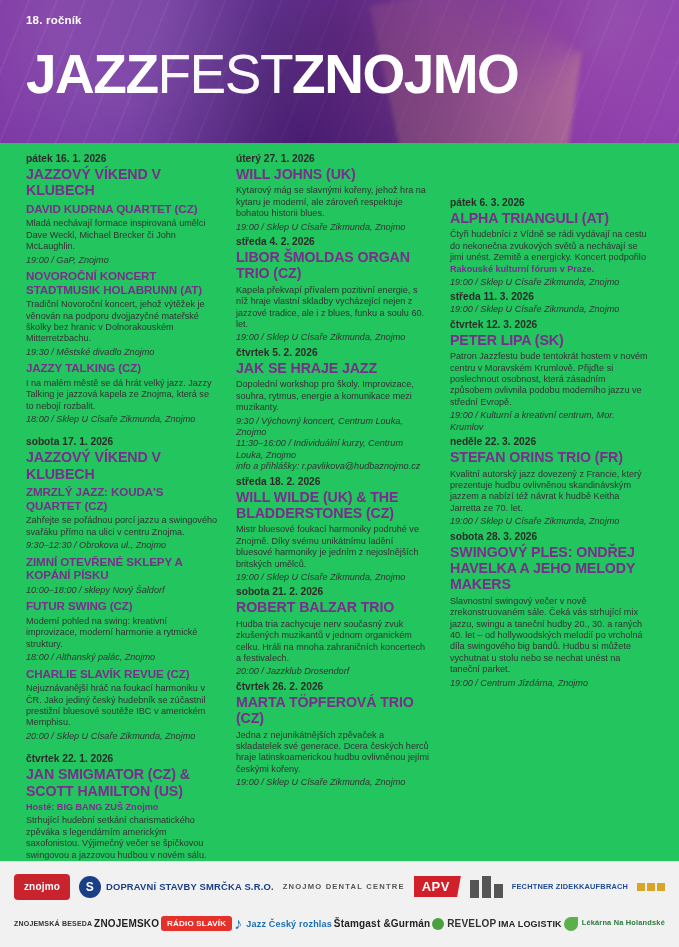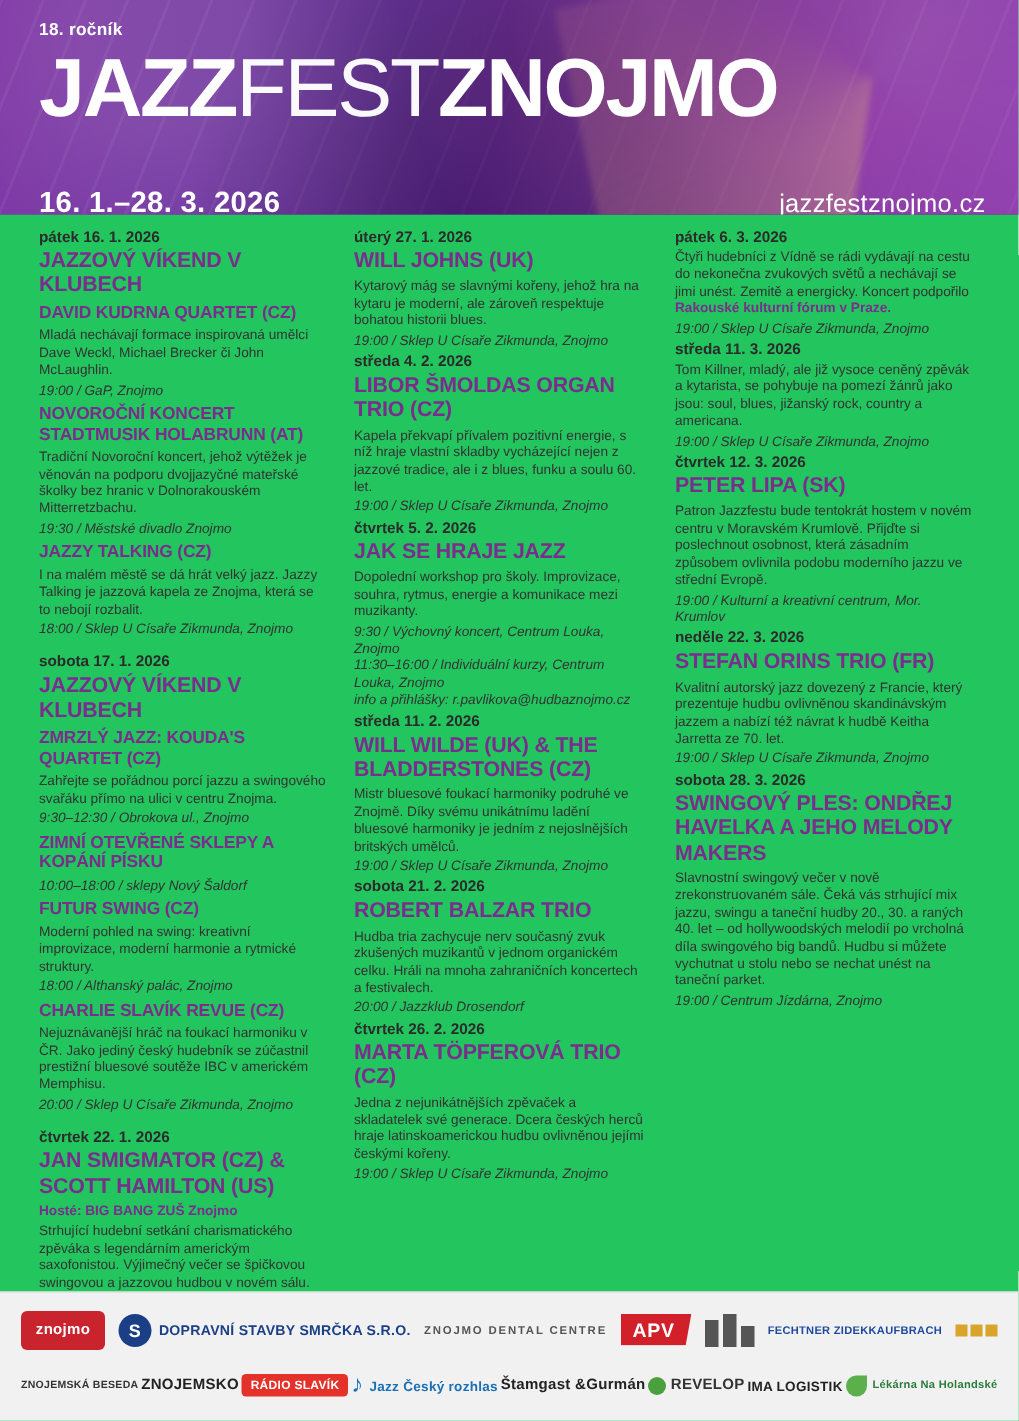--- a/index.html
+++ b/index.html
@@ -41,21 +41,21 @@
     transform: rotate(-12deg);
     pointer-events: none;
   }
   .hdr-inner { position: relative; z-index: 3; padding: 10px 22px 0 26px; }
   .rocnik {
     display: inline-block;
     font-size: 11.5px; font-weight: bold; letter-spacing: .2px;
     color: #fff;
   }
   .title {
-    margin-top: 0;
+    margin-top: 16px;
     font-size: 55px; line-height: 60px;
     font-weight: bold; letter-spacing: -1.5px;
     white-space: nowrap;
   }
   .title .t-light { font-weight: normal; color: #ffffff; opacity: .97; }
   .title .t-bold { font-weight: bold; }
   .hdr-bottom {
     display: flex; justify-content: space-between; align-items: baseline;
     margin-top: 6px;
   }
@@ -64,21 +64,21 @@
 
   
   .program {
     position: absolute; top: 143px; left: 0;
     width: 679px; height: 718px;
     padding: 10px 18px 16px 26px;
     display: flex; gap: 18px;
   }
   .col { width: 192px; }
   .col.mid { width: 196px; }
-  .col.right { width: 200px; }
+  .col.right { width: 200px; margin-top: 44px; }
 
   .date {
     font-size: 10.2px; font-weight: bold; color: #2b2b2b;
     margin-top: 11px; margin-bottom: 2px;
   }
   .date:first-child { margin-top: 0; }
   .evt-title {
     font-size: 14.2px; line-height: 16.4px;
     font-weight: bold; color: #7b2d8e;
     text-transform: uppercase;
@@ -246,21 +246,21 @@
       <div class="evt">
         <div class="date">čtvrtek 5. 2. 2026</div>
         <div class="evt-title">JAK SE HRAJE JAZZ</div>
         <div class="evt-desc">Dopolední workshop pro školy. Improvizace, souhra, rytmus, energie a komunikace mezi muzikanty.</div>
         <div class="evt-place">9:30 / Výchovný koncert, Centrum Louka, Znojmo</div>
         <div class="evt-place">11:30–16:00 / Individuální kurzy, Centrum Louka, Znojmo</div>
         <div class="evt-place">info a přihlášky: r.pavlikova@hudbaznojmo.cz</div>
       </div>
 
       <div class="evt">
-        <div class="date">středa 11. 2. 2026</div>
+        <div class="date">středa 18. 2. 2026</div>
         <div class="evt-title">WILL WILDE (UK) &amp; THE BLADDERSTONES (CZ)</div>
         <div class="evt-desc">Mistr bluesové foukací harmoniky podruhé ve Znojmě. Díky svému unikátnímu ladění bluesové harmoniky je jedním z nejoslnějších britských umělců.</div>
         <div class="evt-place">19:00 / Sklep U Císaře Zikmunda, Znojmo</div>
       </div>
 
       <div class="evt">
         <div class="date">sobota 21. 2. 2026</div>
         <div class="evt-title">ROBERT BALZAR TRIO</div>
         <div class="evt-desc">Hudba tria zachycuje nerv současný zvuk zkušených muzikantů v jednom organickém celku. Hráli na mnoha zahraničních koncertech a festivalech.</div>
         <div class="evt-place">20:00 / Jazzklub Drosendorf</div>
@@ -270,27 +270,27 @@
         <div class="date">čtvrtek 26. 2. 2026</div>
         <div class="evt-title">MARTA TÖPFEROVÁ TRIO (CZ)</div>
         <div class="evt-desc">Jedna z nejunikátnějších zpěvaček a skladatelek své generace. Dcera českých herců hraje latinskoamerickou hudbu ovlivněnou jejími českými kořeny.</div>
         <div class="evt-place">19:00 / Sklep U Císaře Zikmunda, Znojmo</div>
       </div>
     </div>
 
     <div class="col right">
       <div class="evt">
         <div class="date">pátek 6. 3. 2026</div>
+        <div class="evt-title">ALPHA TRIANGULI (AT)</div>
         <div class="evt-desc"><span>Čtyři hudebníci z Vídně se rádi vydávají na cestu do nekonečna zvukových světů a nechávají se jimi unést. Zemitě a energicky. Koncert podpořilo</span> <span class="hl">Rakouské kulturní fórum v Praze.</span></div>
         <div class="evt-place">19:00 / Sklep U Císaře Zikmunda, Znojmo</div>
       </div>
 
       <div class="evt">
         <div class="date">středa 11. 3. 2026</div>
-        <div class="evt-desc">Tom Killner, mladý, ale již vysoce ceněný zpěvák a kytarista, se pohybuje na pomezí žánrů jako jsou: soul, blues, jižanský rock, country a americana.</div>
         <div class="evt-place">19:00 / Sklep U Císaře Zikmunda, Znojmo</div>
       </div>
 
       <div class="evt">
         <div class="date">čtvrtek 12. 3. 2026</div>
         <div class="evt-title">PETER LIPA (SK)</div>
         <div class="evt-desc">Patron Jazzfestu bude tentokrát hostem v novém centru v Moravském Krumlově. Přijďte si poslechnout osobnost, která zásadním způsobem ovlivnila podobu moderního jazzu ve střední Evropě.</div>
         <div class="evt-place">19:00 / Kulturní a kreativní centrum, Mor. Krumlov</div>
       </div>
 

